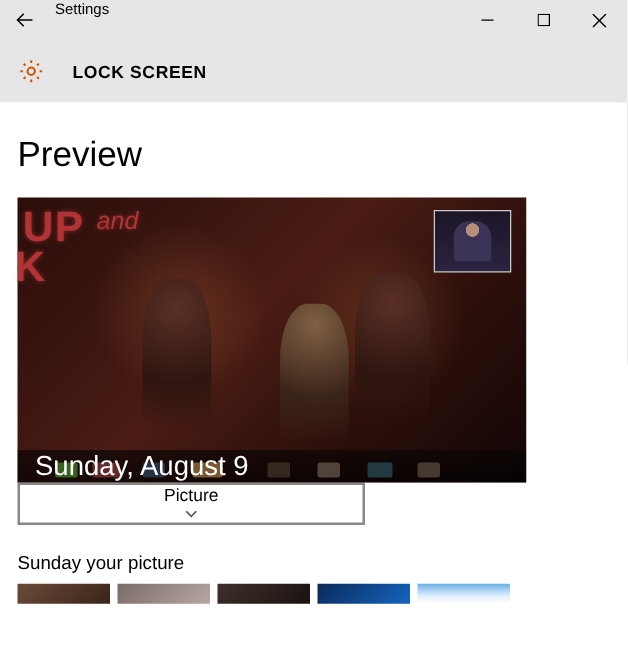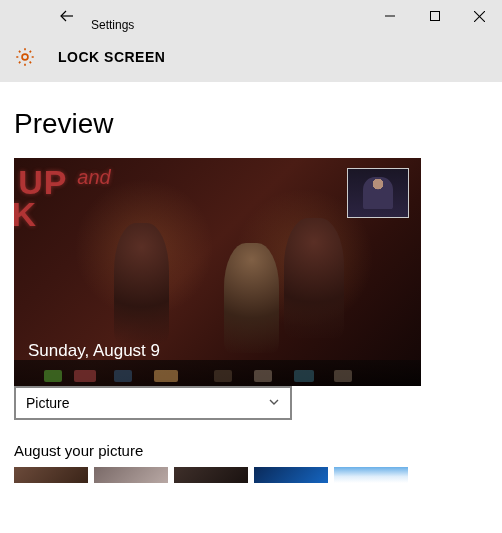--- a/index.html
+++ b/index.html
@@ -9,23 +9,22 @@
     width: 502px;
     height: 533px;
     overflow: hidden;
     font-size: 14px;
     color: #000;
   }
   .titlebar {
     height: 32px;
     background: #e6e6e6;
     display: flex;
-    align-items: flex-end;
+    align-items: flex-start;
     position: relative;
-    padding-left: 47px;
   }
   .titlebar .back {
     width: 40px;
     height: 32px;
     display: flex;
     align-items: center;
     justify-content: center;
     cursor: default;
   }
   .titlebar .title {
@@ -158,23 +157,23 @@
     left: 14px;
     bottom: 36px;
     color: #fff;
     font-size: 46px;
     font-weight: 300;
     line-height: 1;
   }
   .preview-img .date {
     position: absolute;
     left: 14px;
-    bottom: 25px;
+    bottom: 0;
     color: #fff;
-    font-size: 17px;
+    font-size: 22px;
     font-weight: 400;
     text-align: right;
   }
   .stripe {
     position: absolute;
     left: 0; right: 0;
     bottom: 0;
     height: 26px;
     background: linear-gradient(#0b0605, #000);
     opacity: 0.7;
@@ -193,20 +192,21 @@
   }
   .select {
     width: 278px;
     height: 34px;
     border: 2px solid #888;
     display: flex;
     align-items: center;
     padding: 0 10px;
     justify-content: space-between;
     background: #fff;
+    flex-direction: column;
   }
   .select .val {
     font-size: 14px;
   }
   .select .chev svg {
     width: 12px;
     height: 12px;
     stroke: #555;
   }
   .thumbs-row {
@@ -302,21 +302,21 @@
 
   <div class="select">
     <span class="val">Picture</span>
     <span class="chev">
       <svg viewBox="0 0 12 12" fill="none" stroke-width="1.4">
           <polyline points="2,4 6,8 10,4"></polyline>
         </svg>
     </span>
   </div>
 
-  <div class="section-label">August your picture</div>
+  <div class="section-label">Sunday your picture</div>
 
   <div class="thumbs-row">
     <div class="pic-thumb t1"></div>
     <div class="pic-thumb t2"></div>
     <div class="pic-thumb t3"></div>
     <div class="pic-thumb t4"></div>
     <div class="pic-thumb t5"></div>
   </div>
 
 </div>

